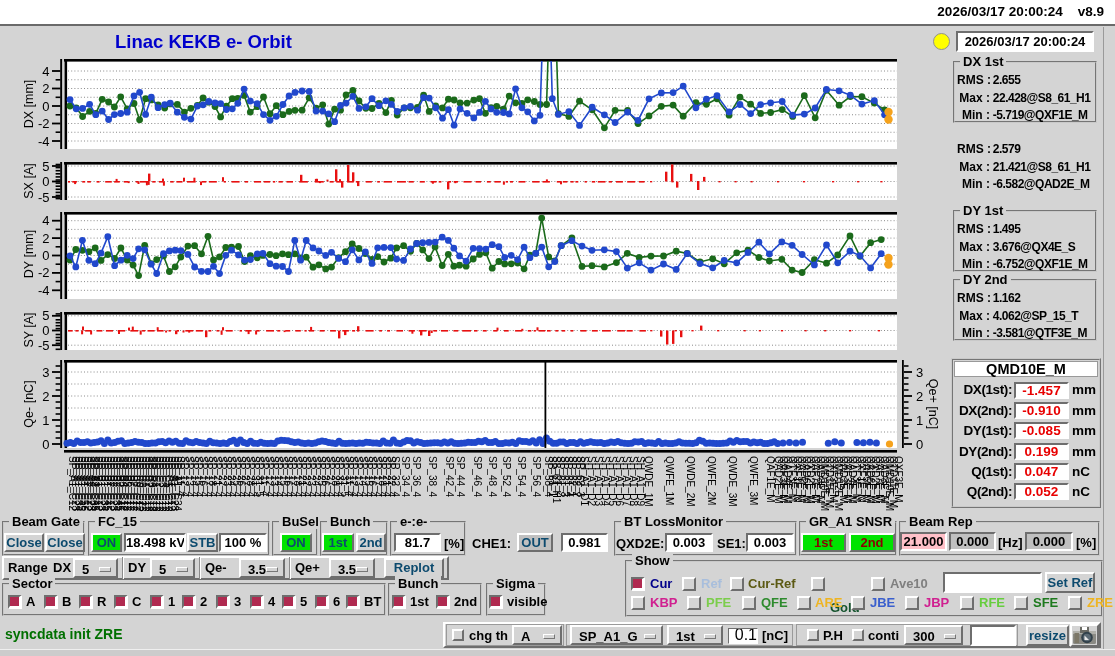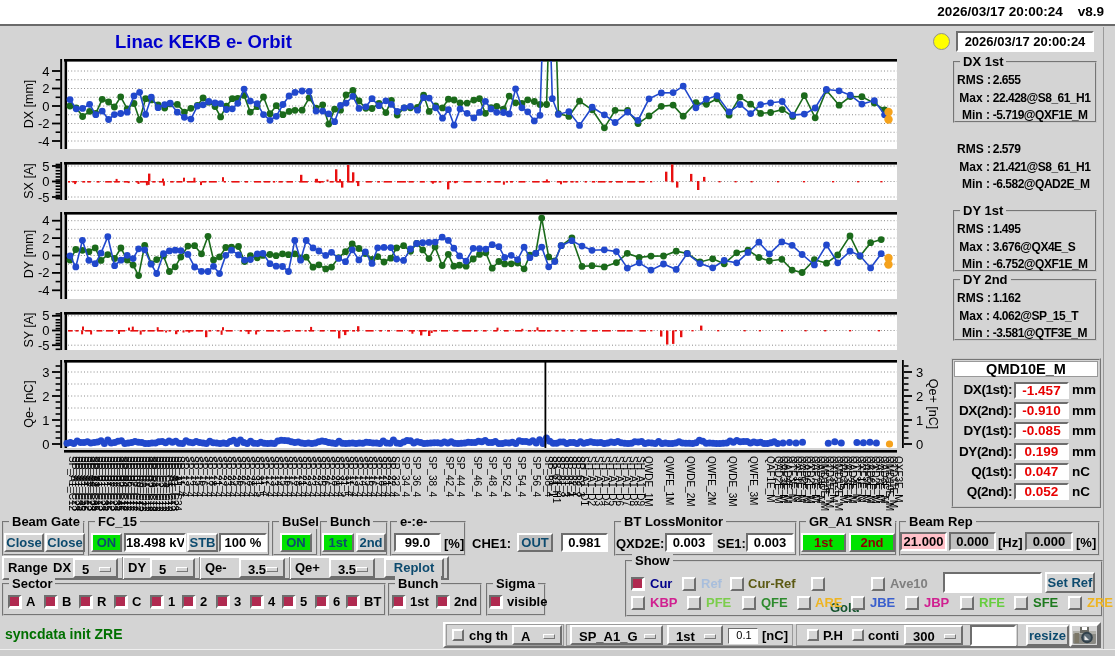--- a/index.html
+++ b/index.html
@@ -1281,21 +1281,21 @@
     </div>
 <div class="btn" style="left:280px;top:533px;width:32px;height:19px;background:#00e300">ON</div>
 <div class="grp" style="left:320px;top:521px;width:68px;height:35px">
       <div class="grplab">Bunch</div>
     </div>
 <div class="btn" style="left:322px;top:533px;width:32px;height:19px;background:#00e300">1st</div>
 <div class="btn" style="left:356px;top:533px;width:30px;height:19px">2nd</div>
 <div class="grp" style="left:390px;top:521px;width:76px;height:35px">
       <div class="grplab">e-:e-</div>
     </div>
-<div class="entry" style="left:394px;top:533px;width:47px;height:19px">99.0</div>
+<div class="entry" style="left:394px;top:533px;width:47px;height:19px">81.7</div>
 <div class="lbl" style="left:444px;top:536px">[%]</div>
 <div class="lbl" style="left:472px;top:536px">CHE1:</div>
 <div class="btn" style="left:517px;top:533px;width:36px;height:19px;background:#c0c0c0">OUT</div>
 <div class="entry" style="left:561px;top:533px;width:47px;height:19px">0.981</div>
 <div class="grp" style="left:614px;top:521px;width:183px;height:35px">
       <div class="grplab">BT LossMonitor</div>
     </div>
 <div class="lbl" style="left:616px;top:536px">QXD2E:</div>
 <div class="entry" style="left:665px;top:533px;width:48px;height:19px">0.003</div>
 <div class="lbl" style="left:717px;top:536px">SE1:</div>
@@ -1420,21 +1420,21 @@
     </div>
 <div class="abs" style="left:566px;top:624px;width:227px;height:22px;border:1px solid #9a9a9a"></div>
 <div class="dd" style="left:570px;top:625px;width:93px;height:20px">
       <span class="t">SP_A1_G</span>
       <span class="ind"></span>
     </div>
 <div class="dd" style="left:667px;top:625px;width:56px;height:20px">
       <span class="t">1st</span>
       <span class="ind"></span>
     </div>
-<div class="entry" style="left:728px;top:628px;width:30px;height:16px;font-weight:normal;font-size:11px;line-height:12px;border-width:1px;text-align:center;padding-left:2px">0.1</div>
+<div class="entry" style="left:728px;top:628px;width:30px;height:16px;font-weight:normal;font-size:16px;line-height:12px;border-width:1px;text-align:right;padding-left:2px">0.1</div>
 <div class="lbl" style="left:762px;top:628px">[nC]</div>
 <div class="abs" style="left:796px;top:624px;width:222px;height:22px;border:1px solid #9a9a9a"></div>
 <div class="cb" style="left:807px;top:629px;width:12px;height:12px"></div>
 <div class="lbl" style="left:823px;top:628px">P.H</div>
 <div class="cb" style="left:852px;top:629px;width:12px;height:12px"></div>
 <div class="lbl" style="left:868px;top:628px">conti</div>
 <div class="dd" style="left:904px;top:625px;width:59px;height:20px">
       <span class="t">300</span>
       <span class="ind"></span>
     </div>

